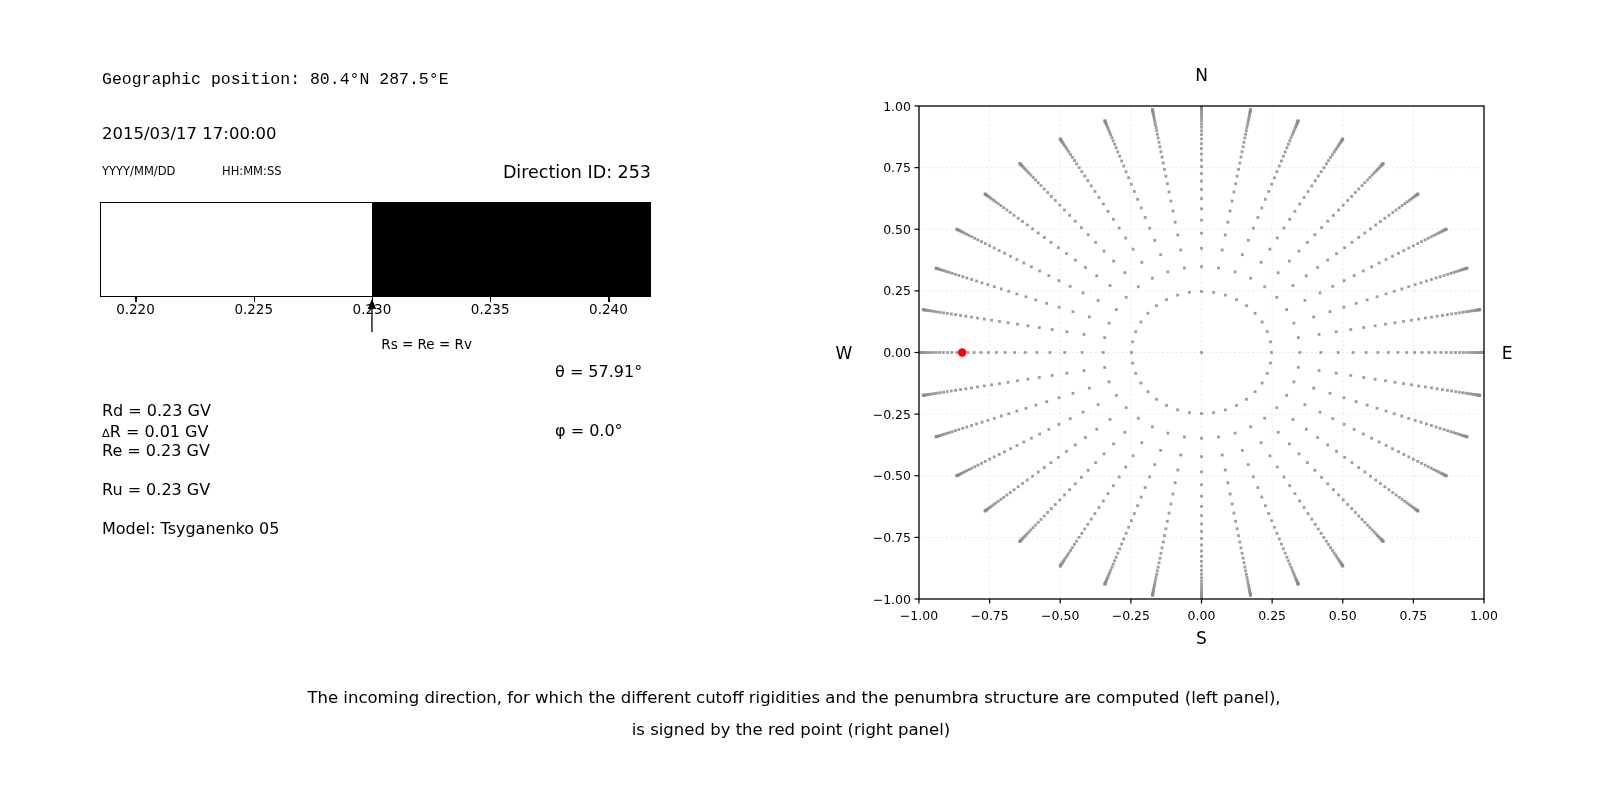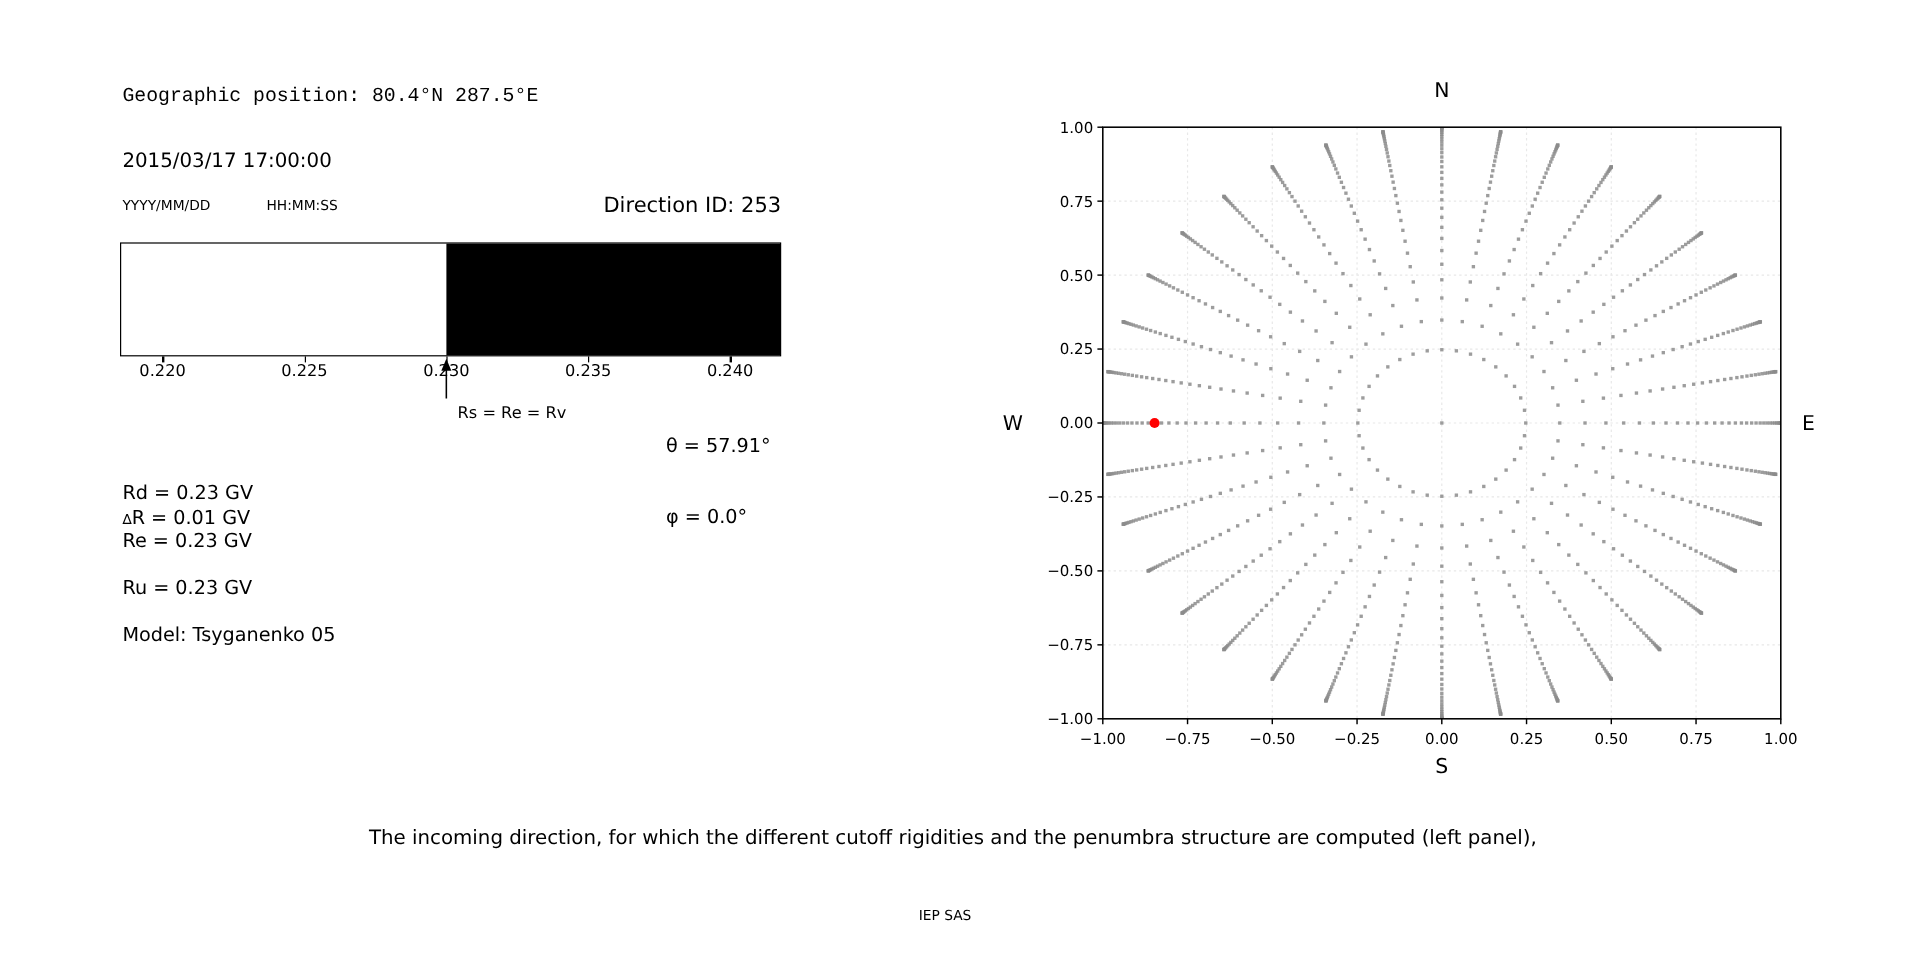--- a/index.html
+++ b/index.html
@@ -1283,15 +1283,15 @@
       <line x1="99" y1="51" x2="94.5" y2="51" stroke="#000000" stroke-width="1.2"></line>
       <text x="91" y="55.5" text-anchor="end" font-size="12.5">1.00</text>
       <circle cx="142.166" cy="297.5" r="4.2" fill="#ff0000"></circle>
       <text x="381.5" y="26" font-size="17" text-anchor="middle">N</text>
       <text x="381.5" y="589" font-size="17" text-anchor="middle">S</text>
       <text x="24" y="303.5" font-size="17" text-anchor="middle">W</text>
       <text x="687" y="303.5" font-size="17" text-anchor="middle">E</text>
     </svg>
 
   <div class="abs caption" style="left:0;top:688px;width:1588px;">The incoming direction, for which the different cutoff rigidities and the penumbra structure are computed (left panel),</div>
-  <div class="abs footer" style="left:0;top:756px;width:1575px;">IEP SAS</div>
+  <div class="abs caption" style="left:0;top:720px;width:1582px;">is signed by the red point (right panel)</div>
 
 </div>
 
 </body></html>

